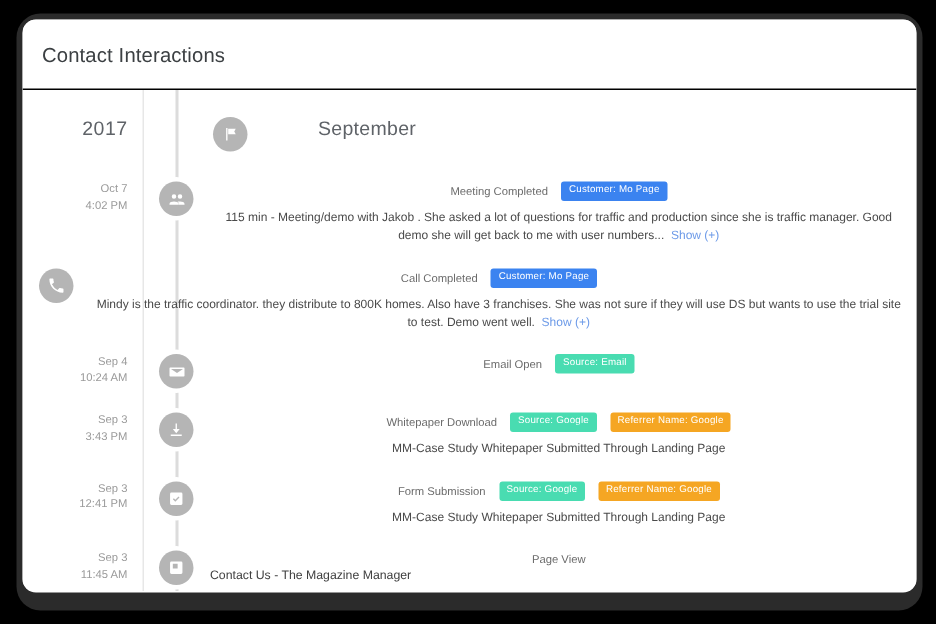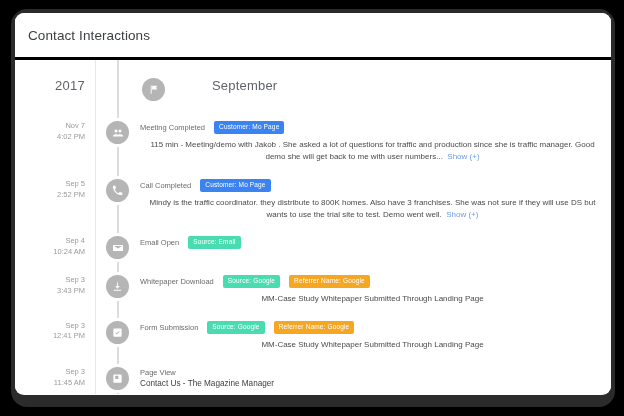--- a/index.html
+++ b/index.html
@@ -39,21 +39,21 @@
     border-radius: 9px;
     overflow: hidden;
   }
   
   .card-header {
     height: 47px;
     box-sizing: border-box;
     padding: 0 0 0 13px;
     display: flex;
     align-items: center;
-    border-bottom: 3px solid #000000;
+    border-bottom: 1px solid #000000;
     background: #fff;
   }
   .card-title {
     font-size: 13.5px;
     color: #3c4043;
     letter-spacing: .1px;
   }
   
   .card-body {
     position: relative;
@@ -127,20 +127,21 @@
     flex: 1 1 auto;
     padding-right: 6px;
   }
 
   
   .evt-head {
     display: flex;
     align-items: center;
     gap: 9px;
     min-height: 11px;
+    justify-content: center;
   }
   .evt-type {
     font-size: 7.5px;
     color: #6b6b6b;
     white-space: nowrap;
   }
   .badge {
     font-size: 6.5px;
     line-height: 1;
     padding: 3px 5px 3.5px;
@@ -201,45 +202,41 @@
                   </svg>
                 </span>
               </div>
             </div>
             <div class="row-content">
               <div class="section-title">September</div>
             </div>
           </div>
           <div class="row" style="padding-top:20px;">
             <div class="row-date">
-              <div>Nov 7</div>
+              <div>Oct 7</div>
               <div>4:02 PM</div>
             </div>
             <div class="bullet-col">
               <div class="bullet">
                 <span>
                   <svg width="12" height="12" viewBox="0 0 24 24">
                     <path fill="#ffffff" d="M8 11a3 3 0 1 0 0-6 3 3 0 0 0 0 6zm8 0a3 3 0 1 0 0-6 3 3 0 0 0 0 6zM2 19v-1.5C2 15.6 5 14.5 8 14.5s6 1.1 6 3V19H2zm12.2 0v-1.5c0-1.2-.6-2.1-1.5-2.7 1-.2 2.1-.3 3.3-.3 3 0 6 1.1 6 3V19h-7.8z"></path>
                   </svg>
                 </span>
               </div>
             </div>
             <div class="row-content">
               <div class="evt-head">
                 <span class="evt-type">Meeting Completed</span>
                 <span class="badge blue">Customer: Mo Page</span>
               </div>
               <div class="evt-body"><span>115 min - Meeting/demo with Jakob . She asked a lot of questions for traffic and production since she is traffic manager. Good demo she will get back to me with user numbers...</span>&nbsp; <span class="show-link">Show (+)</span></div>
             </div>
           </div>
           <div class="row" style="padding-top:17px;">
-            <div class="row-date">
-              <div>Sep 5</div>
-              <div>2:52 PM</div>
-            </div>
             <div class="bullet-col">
               <div class="bullet">
                 <span>
                   <svg width="11" height="11" viewBox="0 0 24 24">
                     <path fill="#ffffff" d="M6.6 10.8c1.6 3.1 4.2 5.7 7.3 7.3l2.4-2.4c.3-.3.8-.4 1.2-.3 1.3.4 2.6.7 4 .7.6 0 1 .4 1 1V21c0 .6-.4 1-1 1C10.7 22 2 13.3 2 2.5c0-.6.4-1 1-1h3.9c.6 0 1 .4 1 1 0 1.4.2 2.7.7 4 .1.4 0 .9-.3 1.2l-2.7 2.1z"></path>
                   </svg>
                 </span>
               </div>
             </div>
             <div class="row-content">

